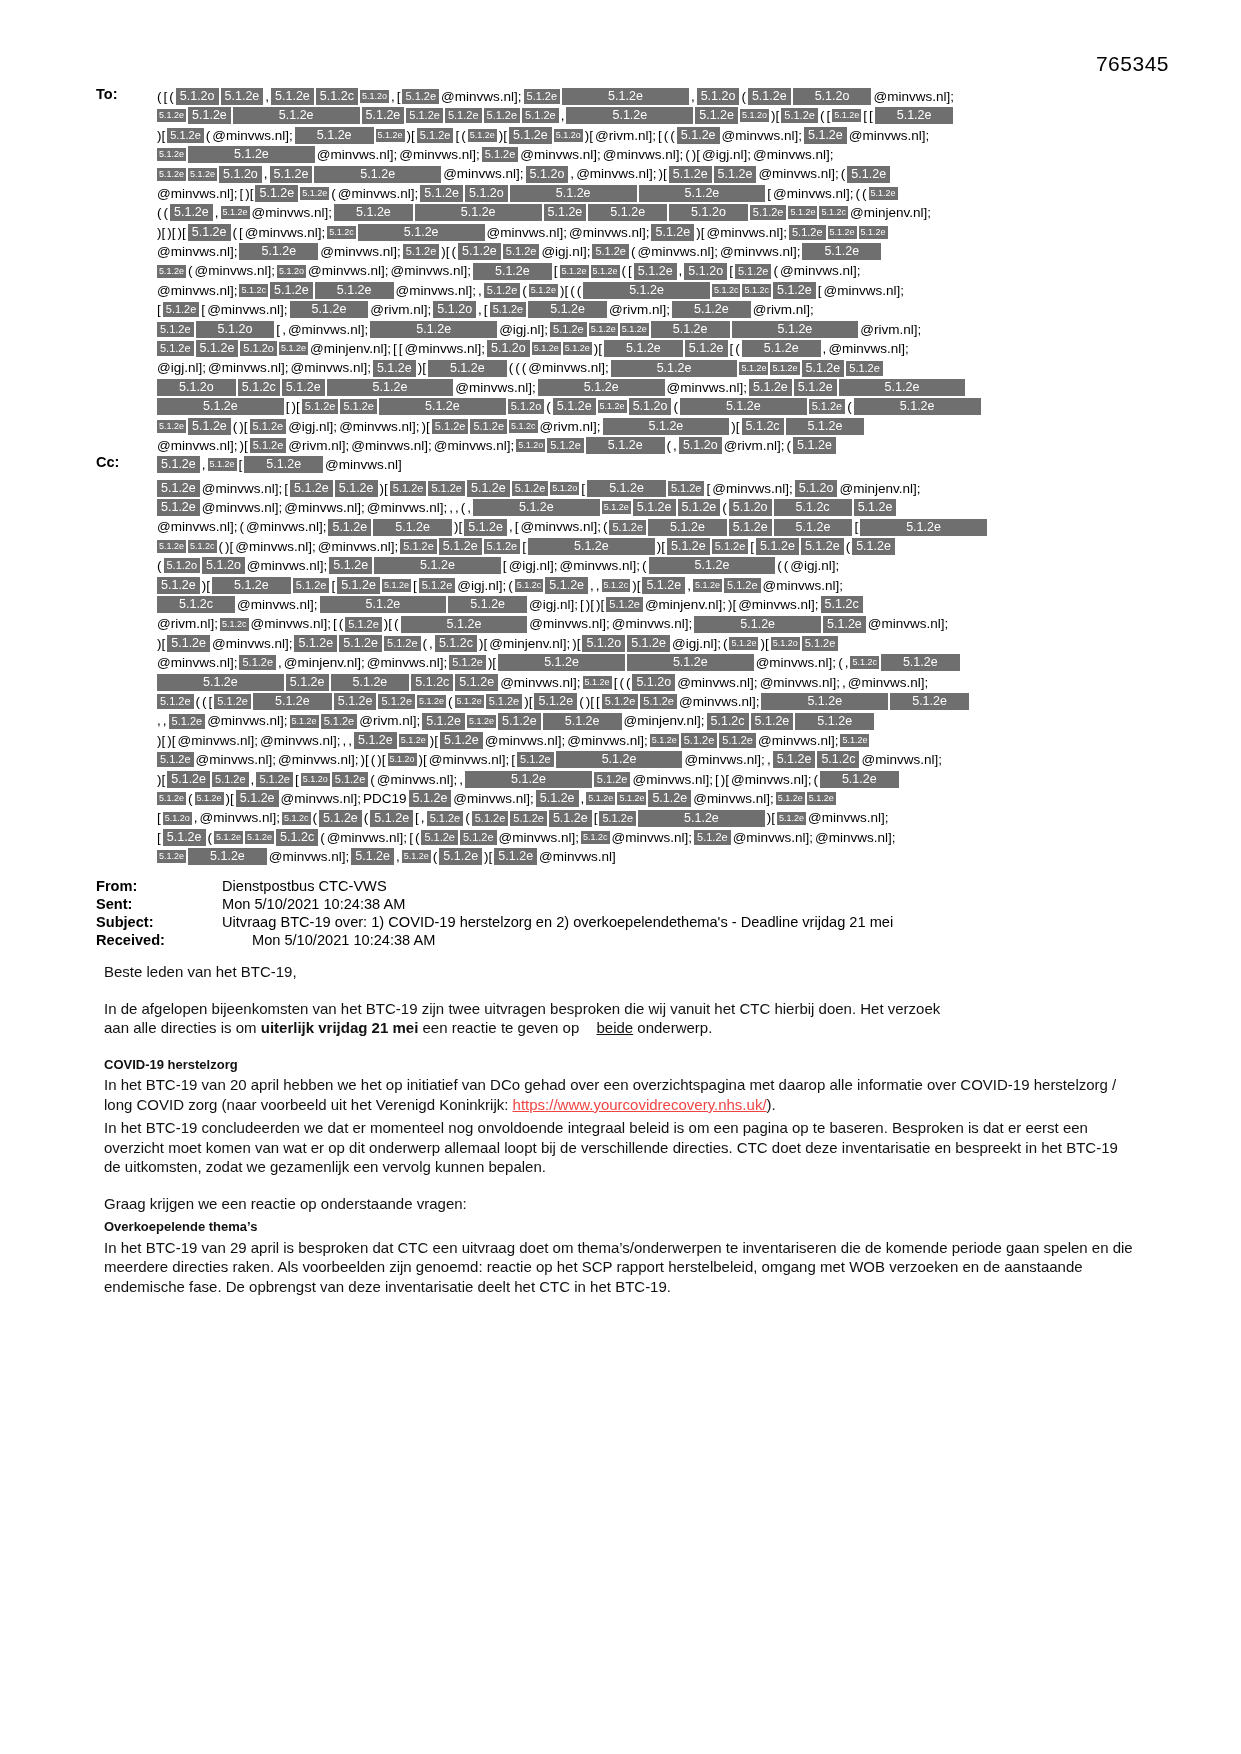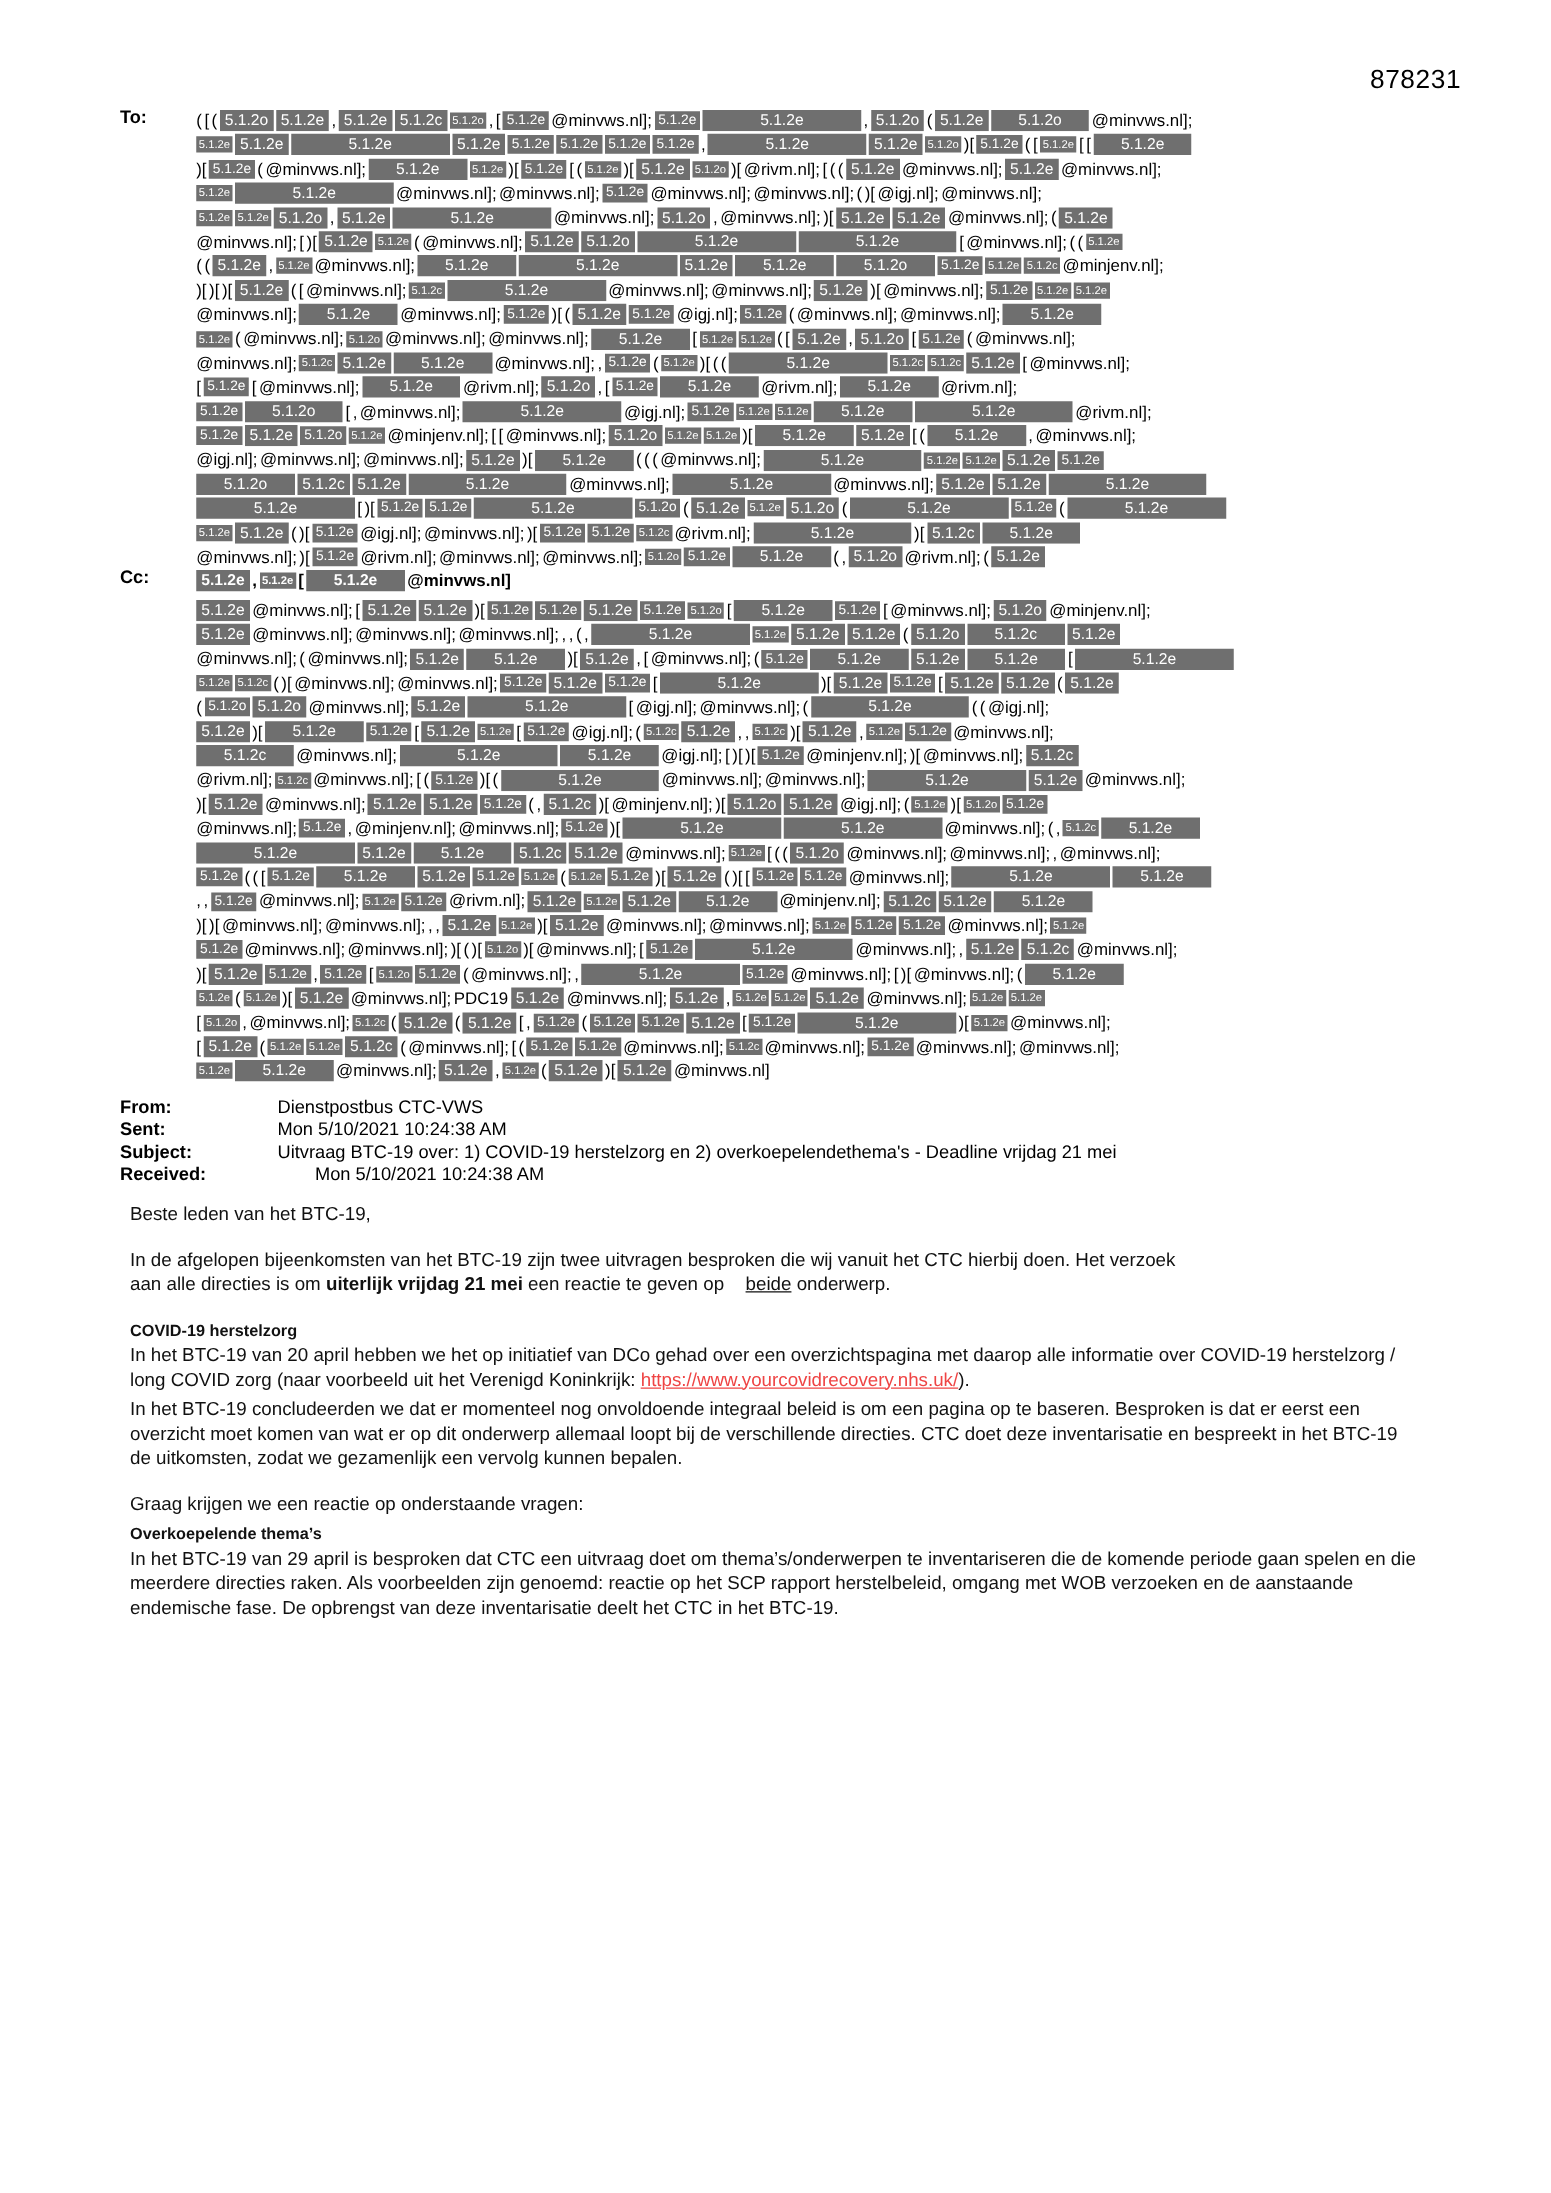--- a/index.html
+++ b/index.html
@@ -136,21 +136,21 @@
   ol.qs li {
     margin-bottom: 2px;
     padding-left: 4px;
   }
 </style>
 </head>
 <body>
 
 <div class="page">
 
-  <div class="doc-number">878231</div>
+  <div class="doc-number">765345</div>
 
   <div class="hdr-block">
 
     <div class="to-label" style="top:0;">To:</div>
 
     <div class="redact-area" id="to-area" style="margin-left:60px; width: 990px;">
         <div style="white-space: nowrap; overflow: hidden; height: 19.4px;"><span class="sep">(</span><span class="sep">[</span><span class="sep">(</span><span class="rd">5.1.2o</span><span class="rd">5.1.2e</span><span class="sep">,</span><span class="rd">5.1.2e</span><span class="rd">5.1.2c</span><span class="rd sm">5.1.2o</span><span class="sep">,</span><span class="sep">[</span><span class="rd md">5.1.2e</span><span class="dom">@minvws.nl];</span><span class="rd md">5.1.2e</span><span class="rd wider">5.1.2e</span><span class="sep">,</span><span class="rd">5.1.2o</span><span class="sep">(</span><span class="rd">5.1.2e</span><span class="rd wide">5.1.2o</span><span class="dom">@minvws.nl];</span></div>
         <div style="white-space: nowrap; overflow: hidden; height: 19.4px;"><span class="rd sm">5.1.2e</span><span class="rd">5.1.2e</span><span class="rd wider">5.1.2e</span><span class="rd">5.1.2e</span><span class="rd md">5.1.2e</span><span class="rd md">5.1.2e</span><span class="rd md">5.1.2e</span><span class="rd md">5.1.2e</span><span class="sep">,</span><span class="rd wider">5.1.2e</span><span class="rd">5.1.2e</span><span class="rd sm">5.1.2o</span><span class="sep">)[</span><span class="rd md">5.1.2e</span><span class="sep">(</span><span class="sep">[</span><span class="rd sm">5.1.2e</span><span class="sep">[</span><span class="sep">[</span><span class="rd wide">5.1.2e</span></div>
         <div style="white-space: nowrap; overflow: hidden; height: 19.4px;"><span class="sep">)[</span><span class="rd md">5.1.2e</span><span class="sep">(</span><span class="dom">@minvws.nl];</span><span class="rd wide">5.1.2e</span><span class="rd sm">5.1.2e</span><span class="sep">)[</span><span class="rd md">5.1.2e</span><span class="sep">[</span><span class="sep">(</span><span class="rd sm">5.1.2e</span><span class="sep">)[</span><span class="rd">5.1.2e</span><span class="rd sm">5.1.2o</span><span class="sep">)[</span><span class="dom">@rivm.nl];</span><span class="sep">[</span><span class="sep">(</span><span class="sep">(</span><span class="rd">5.1.2e</span><span class="dom">@minvws.nl];</span><span class="rd">5.1.2e</span><span class="dom">@minvws.nl];</span></div>
         <div style="white-space: nowrap; overflow: hidden; height: 19.4px;"><span class="rd sm">5.1.2e</span><span class="rd wider">5.1.2e</span><span class="dom">@minvws.nl];</span><span class="dom">@minvws.nl];</span><span class="rd md">5.1.2e</span><span class="dom">@minvws.nl];</span><span class="dom">@minvws.nl];</span><span class="sep">(</span><span class="sep">)[</span><span class="dom">@igj.nl];</span><span class="dom">@minvws.nl];</span></div>
@@ -162,21 +162,21 @@
         <div style="white-space: nowrap; overflow: hidden; height: 19.4px;"><span class="rd sm">5.1.2e</span><span class="sep">(</span><span class="dom">@minvws.nl];</span><span class="rd sm">5.1.2o</span><span class="dom">@minvws.nl];</span><span class="dom">@minvws.nl];</span><span class="rd wide">5.1.2e</span><span class="sep">[</span><span class="rd sm">5.1.2e</span><span class="rd sm">5.1.2e</span><span class="sep">(</span><span class="sep">[</span><span class="rd">5.1.2e</span><span class="sep">,</span><span class="rd">5.1.2o</span><span class="sep">[</span><span class="rd md">5.1.2e</span><span class="sep">(</span><span class="dom">@minvws.nl];</span></div>
         <div style="white-space: nowrap; overflow: hidden; height: 19.4px;"><span class="dom">@minvws.nl];</span><span class="rd sm">5.1.2c</span><span class="rd">5.1.2e</span><span class="rd wide">5.1.2e</span><span class="dom">@minvws.nl];</span><span class="sep">,</span><span class="rd md">5.1.2e</span><span class="sep">(</span><span class="rd sm">5.1.2e</span><span class="sep">)[</span><span class="sep">(</span><span class="sep">(</span><span class="rd wider">5.1.2e</span><span class="rd sm">5.1.2c</span><span class="rd sm">5.1.2c</span><span class="rd">5.1.2e</span><span class="sep">[</span><span class="dom">@minvws.nl];</span></div>
         <div style="white-space: nowrap; overflow: hidden; height: 19.4px;"><span class="sep">[</span><span class="rd md">5.1.2e</span><span class="sep">[</span><span class="dom">@minvws.nl];</span><span class="rd wide">5.1.2e</span><span class="dom">@rivm.nl];</span><span class="rd">5.1.2o</span><span class="sep">,</span><span class="sep">[</span><span class="rd md">5.1.2e</span><span class="rd wide">5.1.2e</span><span class="dom">@rivm.nl];</span><span class="rd wide">5.1.2e</span><span class="dom">@rivm.nl];</span></div>
         <div style="white-space: nowrap; overflow: hidden; height: 19.4px;"><span class="rd md">5.1.2e</span><span class="rd wide">5.1.2o</span><span class="sep">[</span><span class="sep">,</span><span class="dom">@minvws.nl];</span><span class="rd wider">5.1.2e</span><span class="dom">@igj.nl];</span><span class="rd md">5.1.2e</span><span class="rd sm">5.1.2e</span><span class="rd sm">5.1.2e</span><span class="rd wide">5.1.2e</span><span class="rd wider">5.1.2e</span><span class="dom">@rivm.nl];</span></div>
         <div style="white-space: nowrap; overflow: hidden; height: 19.4px;"><span class="rd md">5.1.2e</span><span class="rd">5.1.2e</span><span class="rd md">5.1.2o</span><span class="rd sm">5.1.2e</span><span class="dom">@minjenv.nl];</span><span class="sep">[</span><span class="sep">[</span><span class="dom">@minvws.nl];</span><span class="rd">5.1.2o</span><span class="rd sm">5.1.2e</span><span class="rd sm">5.1.2e</span><span class="sep">)[</span><span class="rd wide">5.1.2e</span><span class="rd">5.1.2e</span><span class="sep">[</span><span class="sep">(</span><span class="rd wide">5.1.2e</span><span class="sep">,</span><span class="dom">@minvws.nl];</span></div>
         <div style="white-space: nowrap; overflow: hidden; height: 19.4px;"><span class="dom">@igj.nl];</span><span class="dom">@minvws.nl];</span><span class="dom">@minvws.nl];</span><span class="rd">5.1.2e</span><span class="sep">)[</span><span class="rd wide">5.1.2e</span><span class="sep">(</span><span class="sep">(</span><span class="sep">(</span><span class="dom">@minvws.nl];</span><span class="rd wider">5.1.2e</span><span class="rd sm">5.1.2e</span><span class="rd sm">5.1.2e</span><span class="rd">5.1.2e</span><span class="rd md">5.1.2e</span></div>
         <div style="white-space: nowrap; overflow: hidden; height: 19.4px;"><span class="rd wide">5.1.2o</span><span class="rd">5.1.2c</span><span class="rd">5.1.2e</span><span class="rd wider">5.1.2e</span><span class="dom">@minvws.nl];</span><span class="rd wider">5.1.2e</span><span class="dom">@minvws.nl];</span><span class="rd">5.1.2e</span><span class="rd">5.1.2e</span><span class="rd wider">5.1.2e</span></div>
         <div style="white-space: nowrap; overflow: hidden; height: 19.4px;"><span class="rd wider">5.1.2e</span><span class="sep">[</span><span class="sep">)[</span><span class="rd md">5.1.2e</span><span class="rd md">5.1.2e</span><span class="rd wider">5.1.2e</span><span class="rd md">5.1.2o</span><span class="sep">(</span><span class="rd">5.1.2e</span><span class="rd sm">5.1.2e</span><span class="rd">5.1.2o</span><span class="sep">(</span><span class="rd wider">5.1.2e</span><span class="rd md">5.1.2e</span><span class="sep">(</span><span class="rd wider">5.1.2e</span></div>
         <div style="white-space: nowrap; overflow: hidden; height: 19.4px;"><span class="rd sm">5.1.2e</span><span class="rd">5.1.2e</span><span class="sep">(</span><span class="sep">)[</span><span class="rd md">5.1.2e</span><span class="dom">@igj.nl];</span><span class="dom">@minvws.nl];</span><span class="sep">)[</span><span class="rd md">5.1.2e</span><span class="rd md">5.1.2e</span><span class="rd sm">5.1.2c</span><span class="dom">@rivm.nl];</span><span class="rd wider">5.1.2e</span><span class="sep">)[</span><span class="rd">5.1.2c</span><span class="rd wide">5.1.2e</span></div>
         <div style="white-space: nowrap; overflow: hidden; height: 19.4px;"><span class="dom">@minvws.nl];</span><span class="sep">)[</span><span class="rd md">5.1.2e</span><span class="dom">@rivm.nl];</span><span class="dom">@minvws.nl];</span><span class="dom">@minvws.nl];</span><span class="rd sm">5.1.2o</span><span class="rd md">5.1.2e</span><span class="rd wide">5.1.2e</span><span class="sep">(</span><span class="sep">,</span><span class="rd">5.1.2o</span><span class="dom">@rivm.nl];</span><span class="sep">(</span><span class="rd">5.1.2e</span></div>
-        <div style="white-space: nowrap; height: 19.4px; font-weight: bold;"><span class="rd">5.1.2e</span><span class="sep">,</span><span class="rd sm">5.1.2e</span><span class="sep">[</span><span class="rd wide">5.1.2e</span><span class="dom">@minvws.nl]</span></div>
+        <div style="white-space: nowrap; height: 19.4px;"><span class="rd">5.1.2e</span><span class="sep">,</span><span class="rd sm">5.1.2e</span><span class="sep">[</span><span class="rd wide">5.1.2e</span><span class="dom">@minvws.nl]</span></div>
       </div>
 
     <div class="cc-label" style="top:368px;">Cc:</div>
 
     <div class="redact-area" id="cc-area" style="margin-left:60px; width: 990px; margin-top:4px;">
         <div style="white-space: nowrap; overflow: hidden; height: 19.4px;"><span class="rd">5.1.2e</span><span class="dom">@minvws.nl];</span><span class="sep">[</span><span class="rd">5.1.2e</span><span class="rd">5.1.2e</span><span class="sep">)[</span><span class="rd md">5.1.2e</span><span class="rd md">5.1.2e</span><span class="rd">5.1.2e</span><span class="rd md">5.1.2e</span><span class="rd sm">5.1.2o</span><span class="sep">[</span><span class="rd wide">5.1.2e</span><span class="rd md">5.1.2e</span><span class="sep">[</span><span class="dom">@minvws.nl];</span><span class="rd">5.1.2o</span><span class="dom">@minjenv.nl];</span></div>
         <div style="white-space: nowrap; overflow: hidden; height: 19.4px;"><span class="rd">5.1.2e</span><span class="dom">@minvws.nl];</span><span class="dom">@minvws.nl];</span><span class="dom">@minvws.nl];</span><span class="sep">,</span><span class="sep">,</span><span class="sep">(</span><span class="sep">,</span><span class="rd wider">5.1.2e</span><span class="rd sm">5.1.2e</span><span class="rd">5.1.2e</span><span class="rd">5.1.2e</span><span class="sep">(</span><span class="rd">5.1.2o</span><span class="rd wide">5.1.2c</span><span class="rd">5.1.2e</span></div>
         <div style="white-space: nowrap; overflow: hidden; height: 19.4px;"><span class="dom">@minvws.nl];</span><span class="sep">(</span><span class="dom">@minvws.nl];</span><span class="rd">5.1.2e</span><span class="rd wide">5.1.2e</span><span class="sep">)[</span><span class="rd">5.1.2e</span><span class="sep">,</span><span class="sep">[</span><span class="dom">@minvws.nl];</span><span class="sep">(</span><span class="rd md">5.1.2e</span><span class="rd wide">5.1.2e</span><span class="rd">5.1.2e</span><span class="rd wide">5.1.2e</span><span class="sep">[</span><span class="rd wider">5.1.2e</span></div>
         <div style="white-space: nowrap; overflow: hidden; height: 19.4px;"><span class="rd sm">5.1.2e</span><span class="rd sm">5.1.2c</span><span class="sep">(</span><span class="sep">)[</span><span class="dom">@minvws.nl];</span><span class="dom">@minvws.nl];</span><span class="rd md">5.1.2e</span><span class="rd">5.1.2e</span><span class="rd md">5.1.2e</span><span class="sep">[</span><span class="rd wider">5.1.2e</span><span class="sep">)[</span><span class="rd">5.1.2e</span><span class="rd md">5.1.2e</span><span class="sep">[</span><span class="rd">5.1.2e</span><span class="rd">5.1.2e</span><span class="sep">(</span><span class="rd">5.1.2e</span></div>
         <div style="white-space: nowrap; overflow: hidden; height: 19.4px;"><span class="sep">(</span><span class="rd md">5.1.2o</span><span class="rd">5.1.2o</span><span class="dom">@minvws.nl];</span><span class="rd">5.1.2e</span><span class="rd wider">5.1.2e</span><span class="sep">[</span><span class="dom">@igj.nl];</span><span class="dom">@minvws.nl];</span><span class="sep">(</span><span class="rd wider">5.1.2e</span><span class="sep">(</span><span class="sep">(</span><span class="dom">@igj.nl];</span></div>

